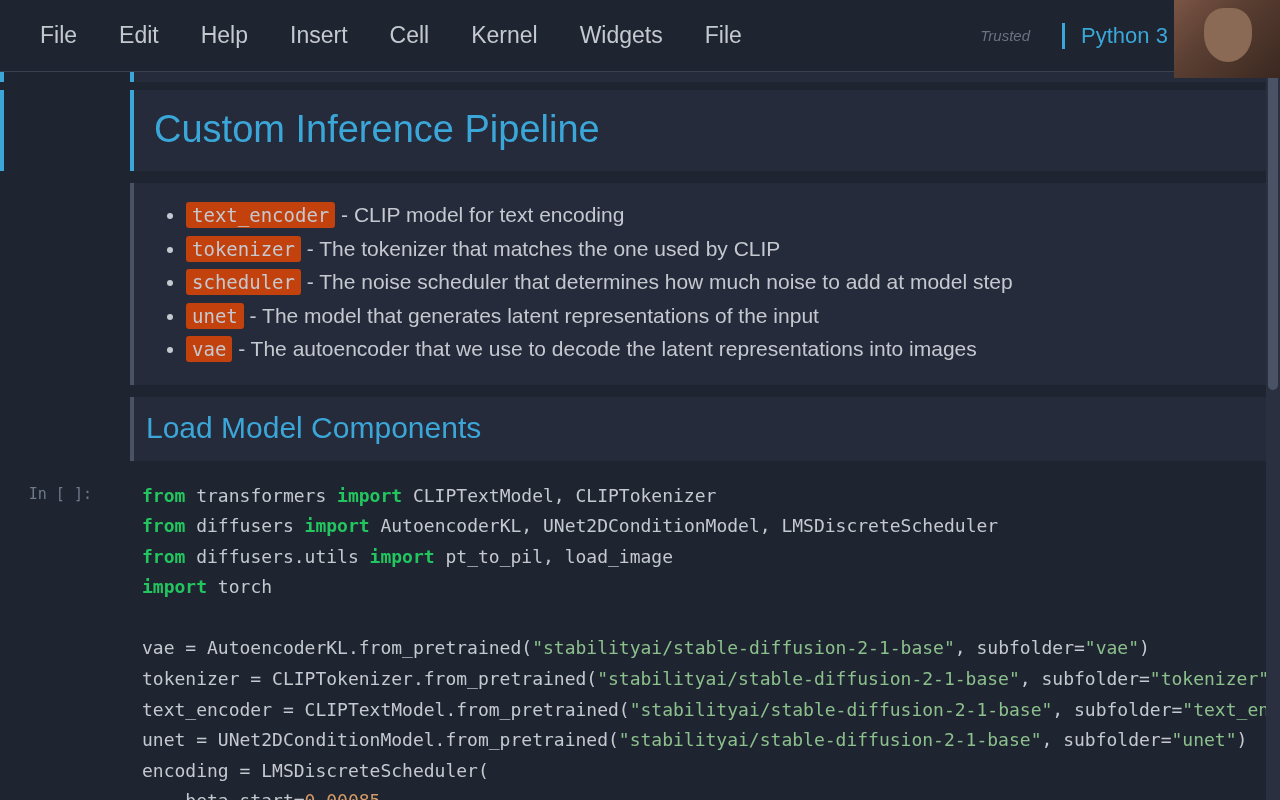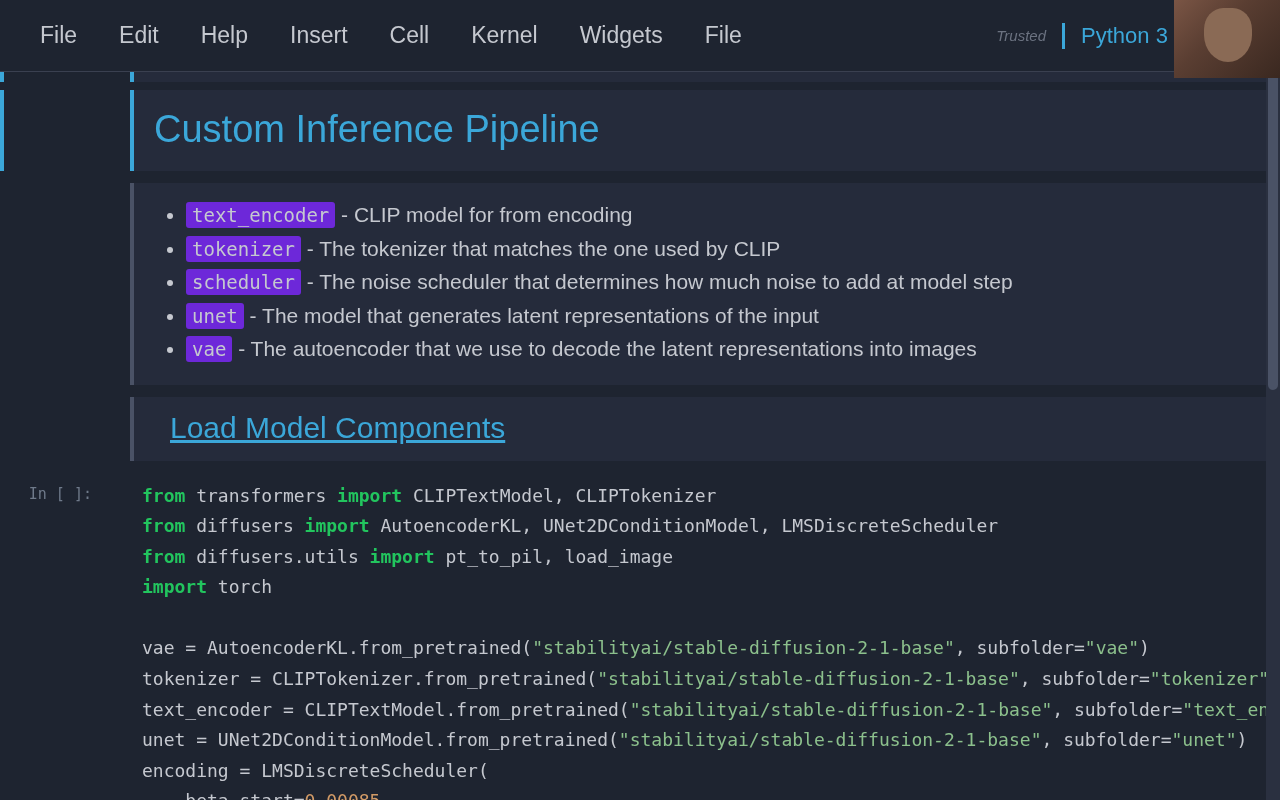--- a/index.html
+++ b/index.html
@@ -29,21 +29,21 @@
     }
     .menubar-item {
       font-size: 23px;
       color: #c5c8cf;
       cursor: pointer;
     }
     .menubar-right {
       margin-left: auto;
       display: flex;
       align-items: center;
-      gap: 16px;
+      gap: 32px;
     }
     .trusted {
       font-size: 15px;
       color: #6b7280;
       font-style: italic;
     }
     .kernel-indicator {
       font-size: 22px;
       color: #3ba7d9;
       border-left: 3px solid #3ba7d9;
@@ -110,35 +110,34 @@
     .markdown-h1 {
       font-size: 38px;
       font-weight: 400;
       color: #3ba7d9;
       padding: 18px 20px 20px 20px;
     }
     .markdown-h2 {
       font-size: 30px;
       font-weight: 400;
       color: #3ba7d9;
-      padding: 14px 20px 16px 36px;
-      text-decoration: underline;
+      padding: 14px 20px 16px 12px;
     }
     .markdown-list {
       padding: 16px 20px 18px 52px;
       font-size: 21px;
       color: #c5c8cf;
       line-height: 1.5;
     }
     .markdown-list li {
       margin-bottom: 2px;
     }
     .code-inline {
       font-family: 'Menlo', 'Consolas', monospace;
-      background: #6d28d9;
+      background: #c2410c;
       padding: 2px 6px;
       border-radius: 3px;
       font-size: 19px;
     }
     .code-cell .cell-body {
       background: #1e2430;
       border-left: none;
       padding: 10px 0 10px 12px;
     }
     .code-content {
@@ -210,21 +209,21 @@
       <div class="markdown-h1">Custom Inference Pipeline</div>
     </div>
   </div>
 
   <div style="height:8px;"></div>
 
   <div class="cell markdown-cell">
     <div class="cell-gutter"></div>
     <div class="cell-body" style="margin-left:26px;border-left:4px solid #4a5266;">
       <ul class="markdown-list">
-        <li><span class="code-inline">text_encoder</span><span> - CLIP model for from encoding</span></li>
+        <li><span class="code-inline">text_encoder</span><span> - CLIP model for text encoding</span></li>
         <li><span class="code-inline">tokenizer</span><span> - The tokenizer that matches the one used by CLIP</span></li>
         <li><span class="code-inline">scheduler</span><span> - The noise scheduler that determines how much noise to add at model step</span></li>
         <li><span class="code-inline">unet</span><span> - The model that generates latent representations of the input</span></li>
         <li><span class="code-inline">vae</span><span> - The autoencoder that we use to decode the latent representations into images</span></li>
       </ul>
     </div>
   </div>
 
   <div style="height:8px;"></div>
 

